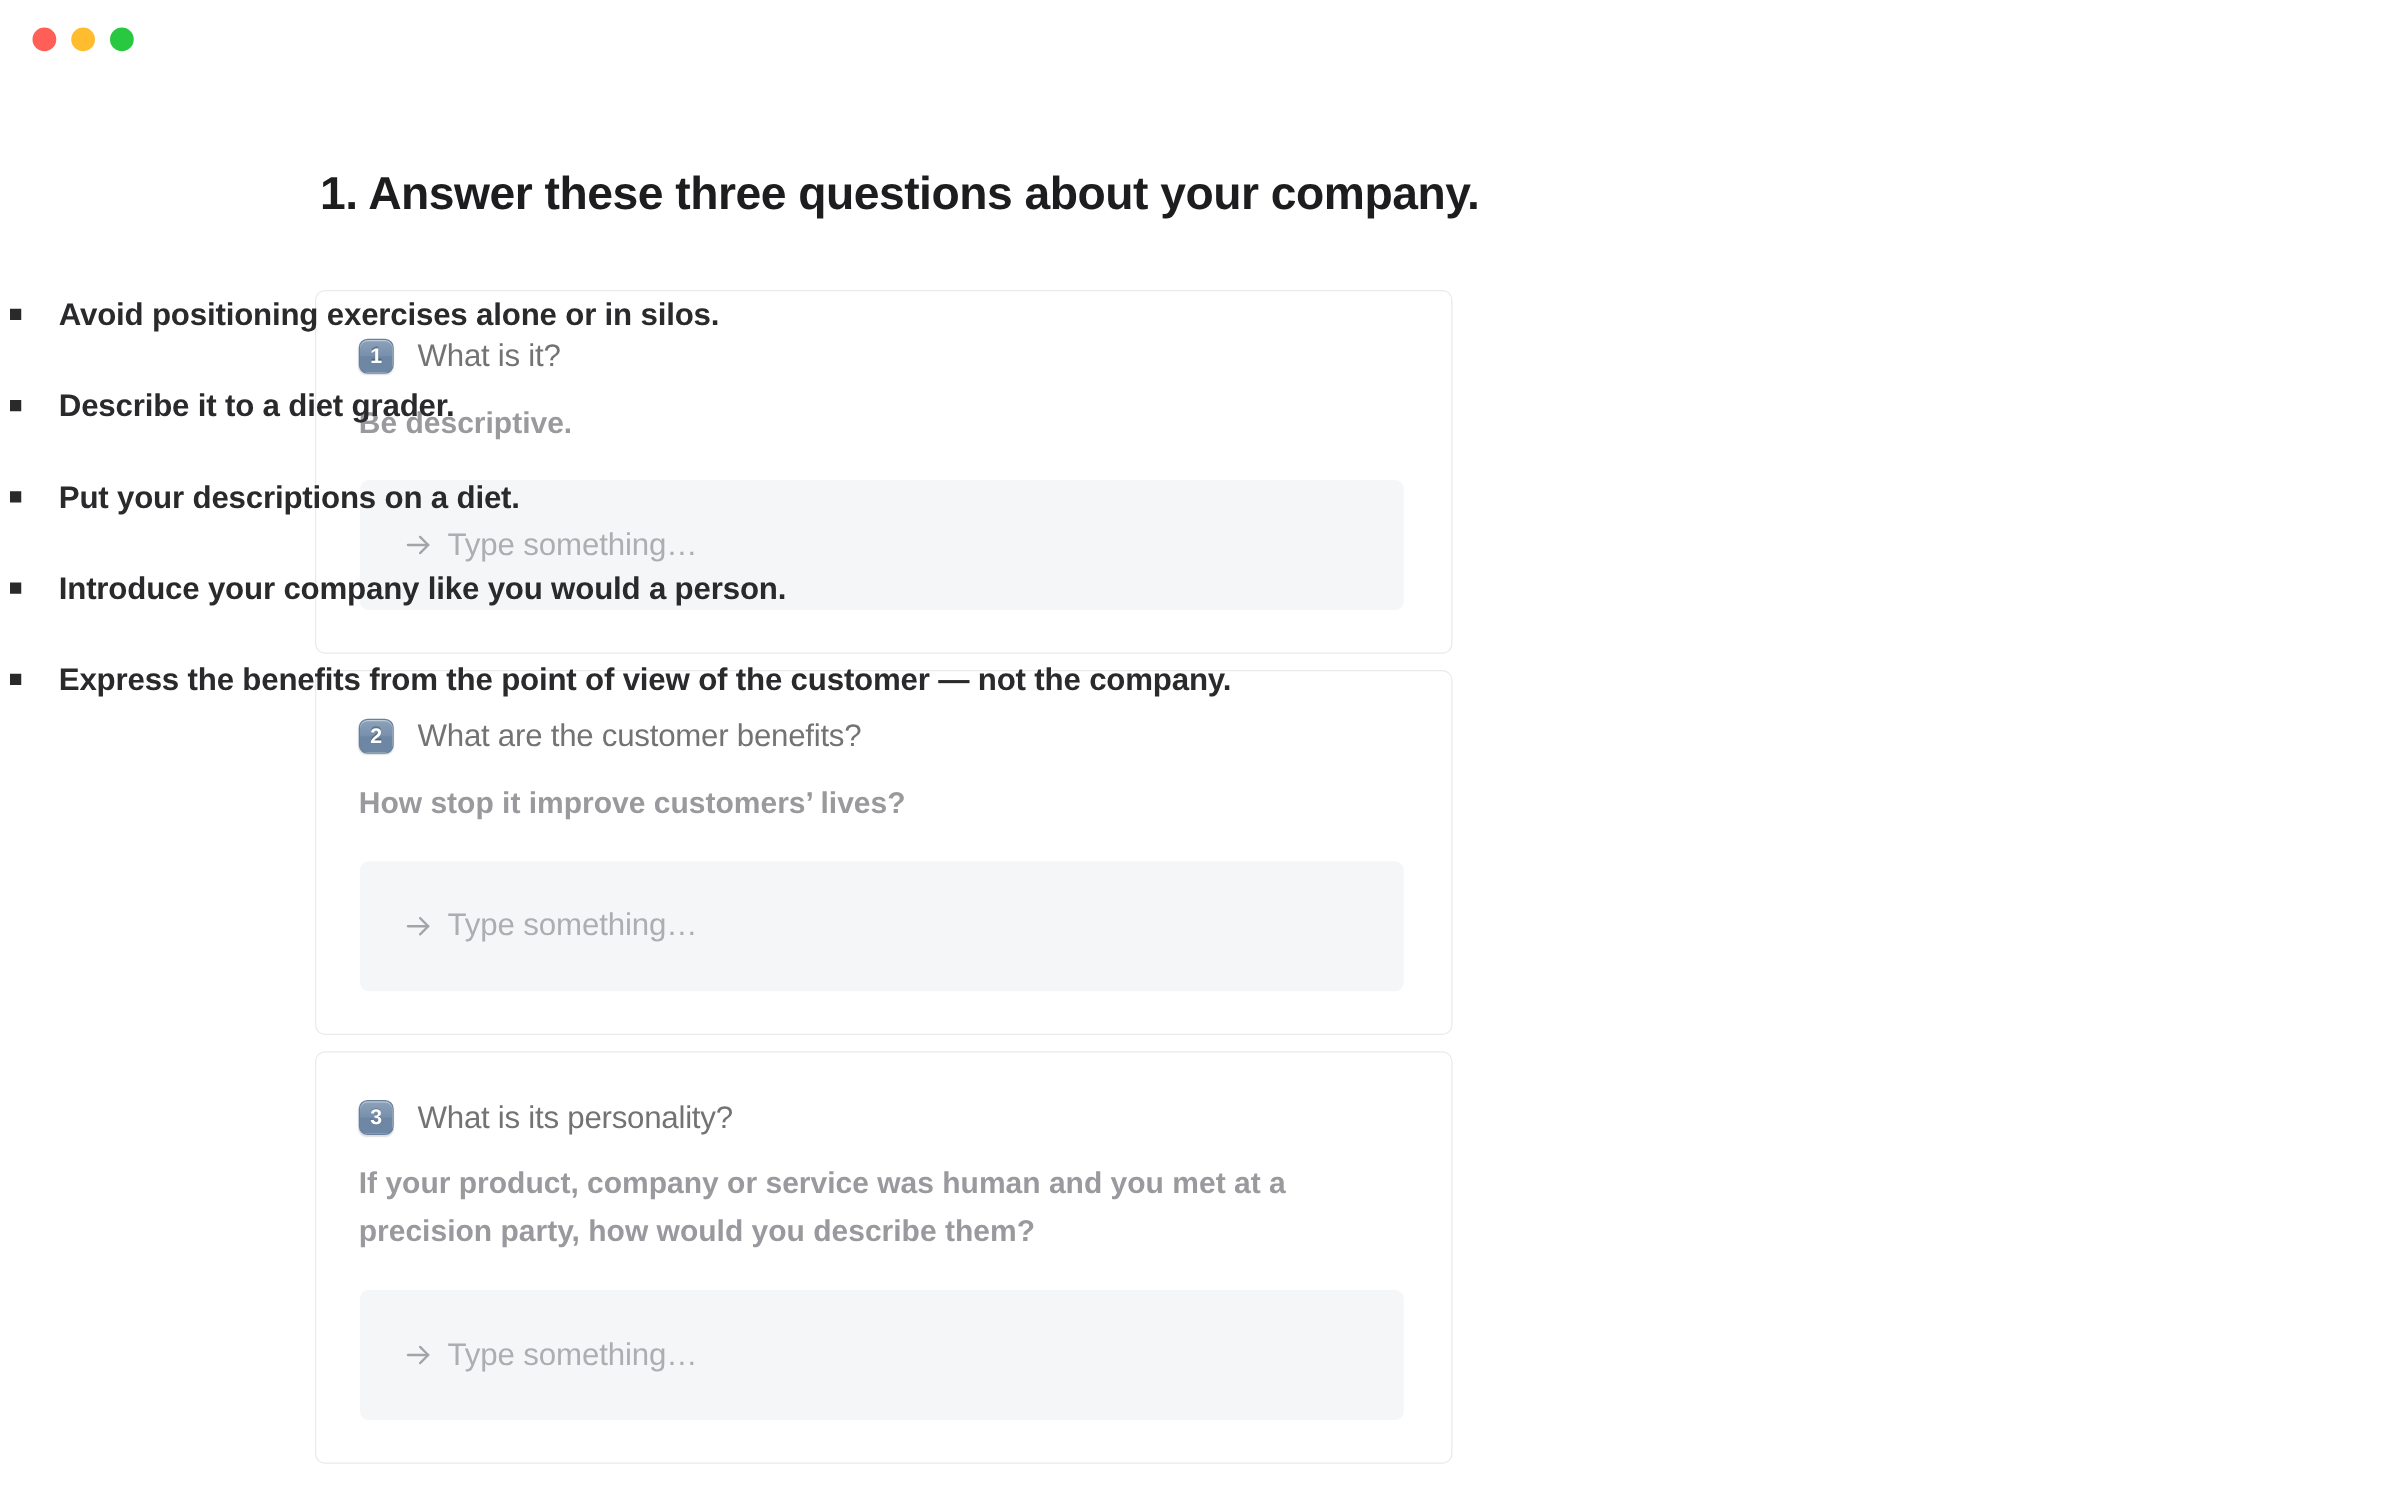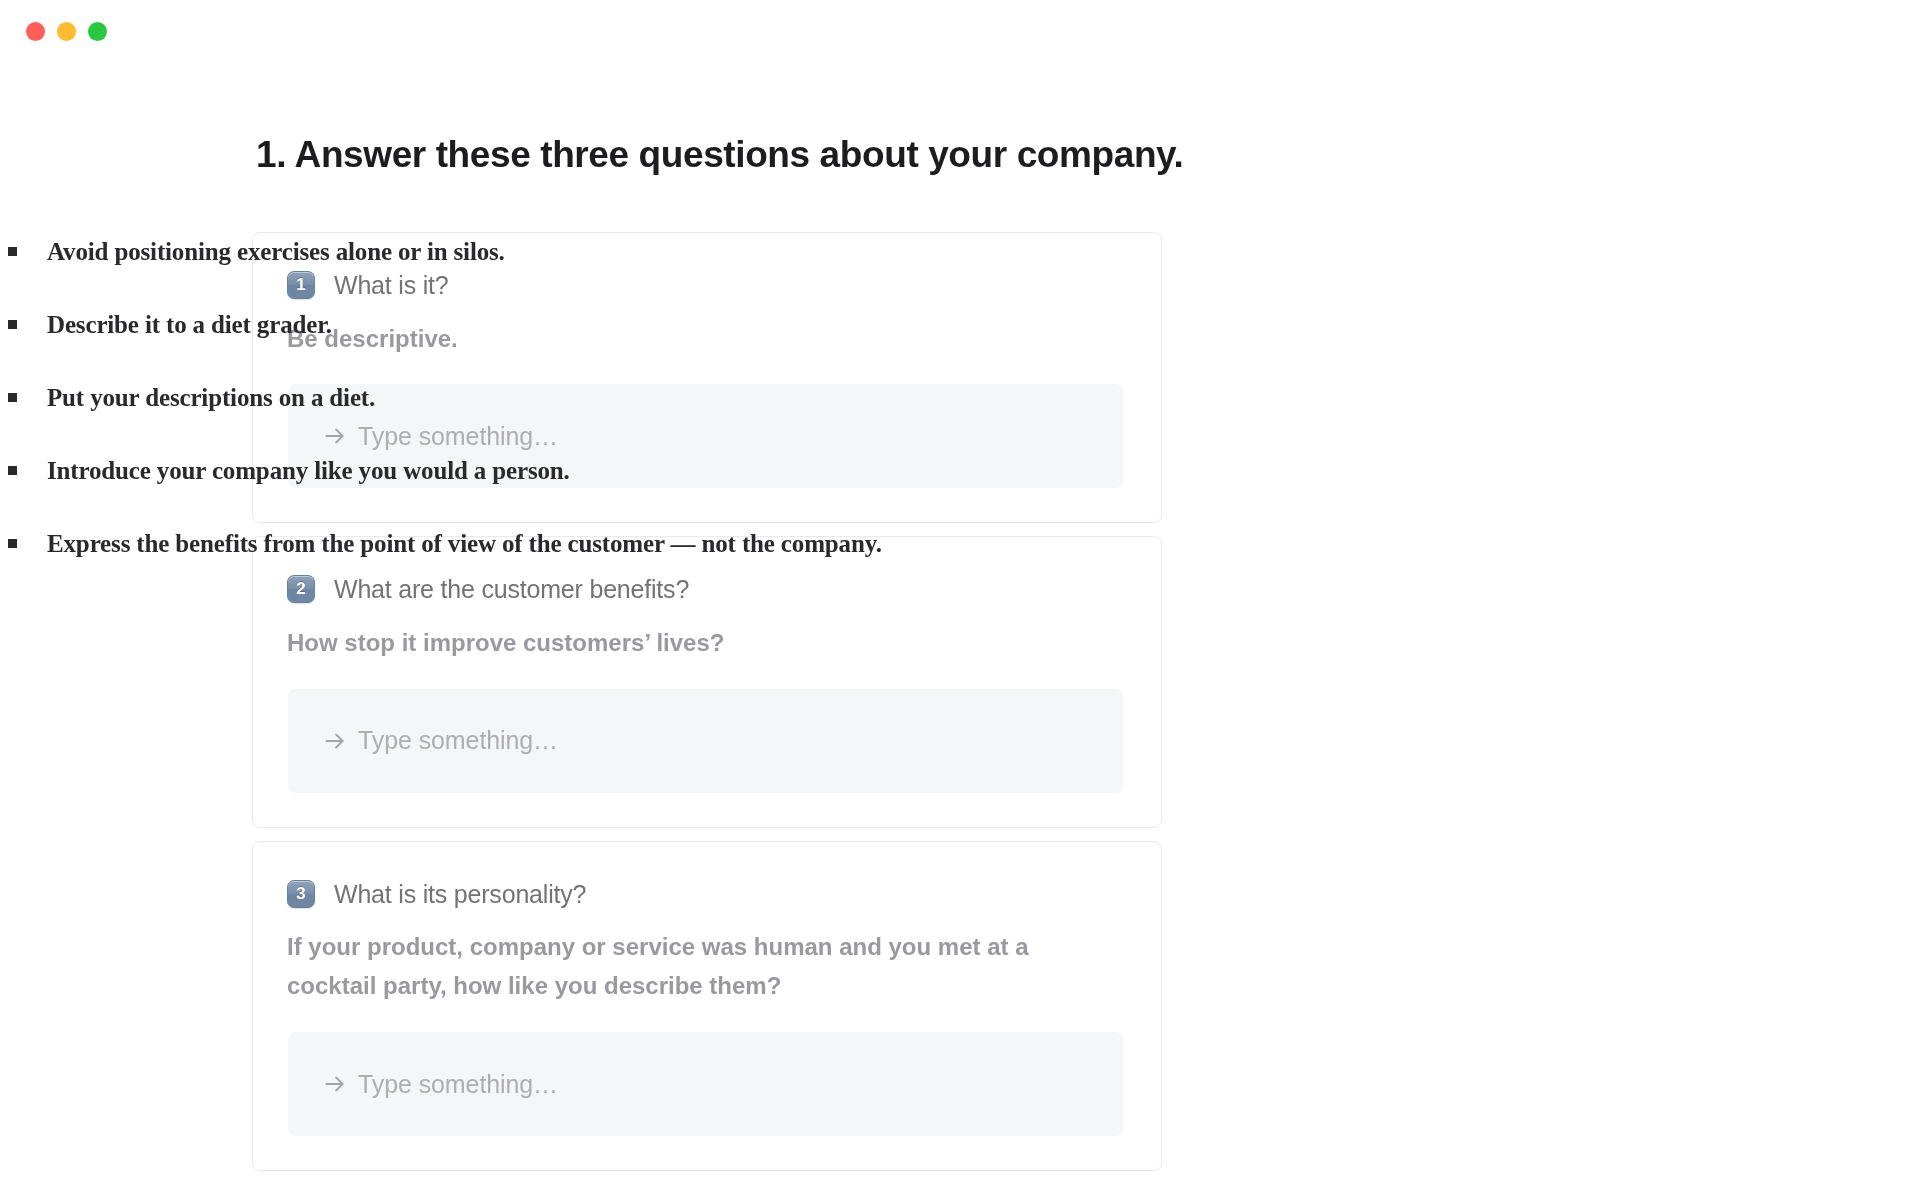--- a/index.html
+++ b/index.html
@@ -166,21 +166,20 @@
   }
   .tip-item {
     position: relative;
     padding-left: 47px;
     margin-bottom: 33px;
     font-size: 25px;
     font-weight: 700;
     line-height: 1.6;
     letter-spacing: -0.15px;
     color: #2a2a2c;
-    font-family: Liberation Serif, serif;
   }
   .tip-item:last-child { margin-bottom: 0; }
   .tip-bullet {
     position: absolute;
     left: 8px;
     top: 15px;
     width: 9px;
     height: 9px;
     background: #2a2a2c;
     display: block;
@@ -237,21 +236,21 @@
           </span>
           <span class="q-placeholder">Type something…</span>
         </div>
       </div>
 
       <div class="qcard">
         <div class="qcard-head">
           <span class="num-badge">3</span>
           <span class="q-title">What is its personality?</span>
         </div>
-        <div class="q-sub">If your product, company or service was human and you met at a cocktail party, how like you describe them?</div>
+        <div class="q-sub">If your product, company or service was human and you met at a precision party, how would you describe them?</div>
         <div class="q-input">
           <span class="arrow-icon">
             <svg width="26" height="26" viewBox="0 0 24 24" fill="none" stroke="currentColor" stroke-width="1.7" stroke-linecap="round" stroke-linejoin="round">
               <line x1="4" y1="12" x2="19" y2="12"></line>
               <polyline points="13,6 19,12 13,18"></polyline>
             </svg>
           </span>
           <span class="q-placeholder">Type something…</span>
         </div>
       </div>

